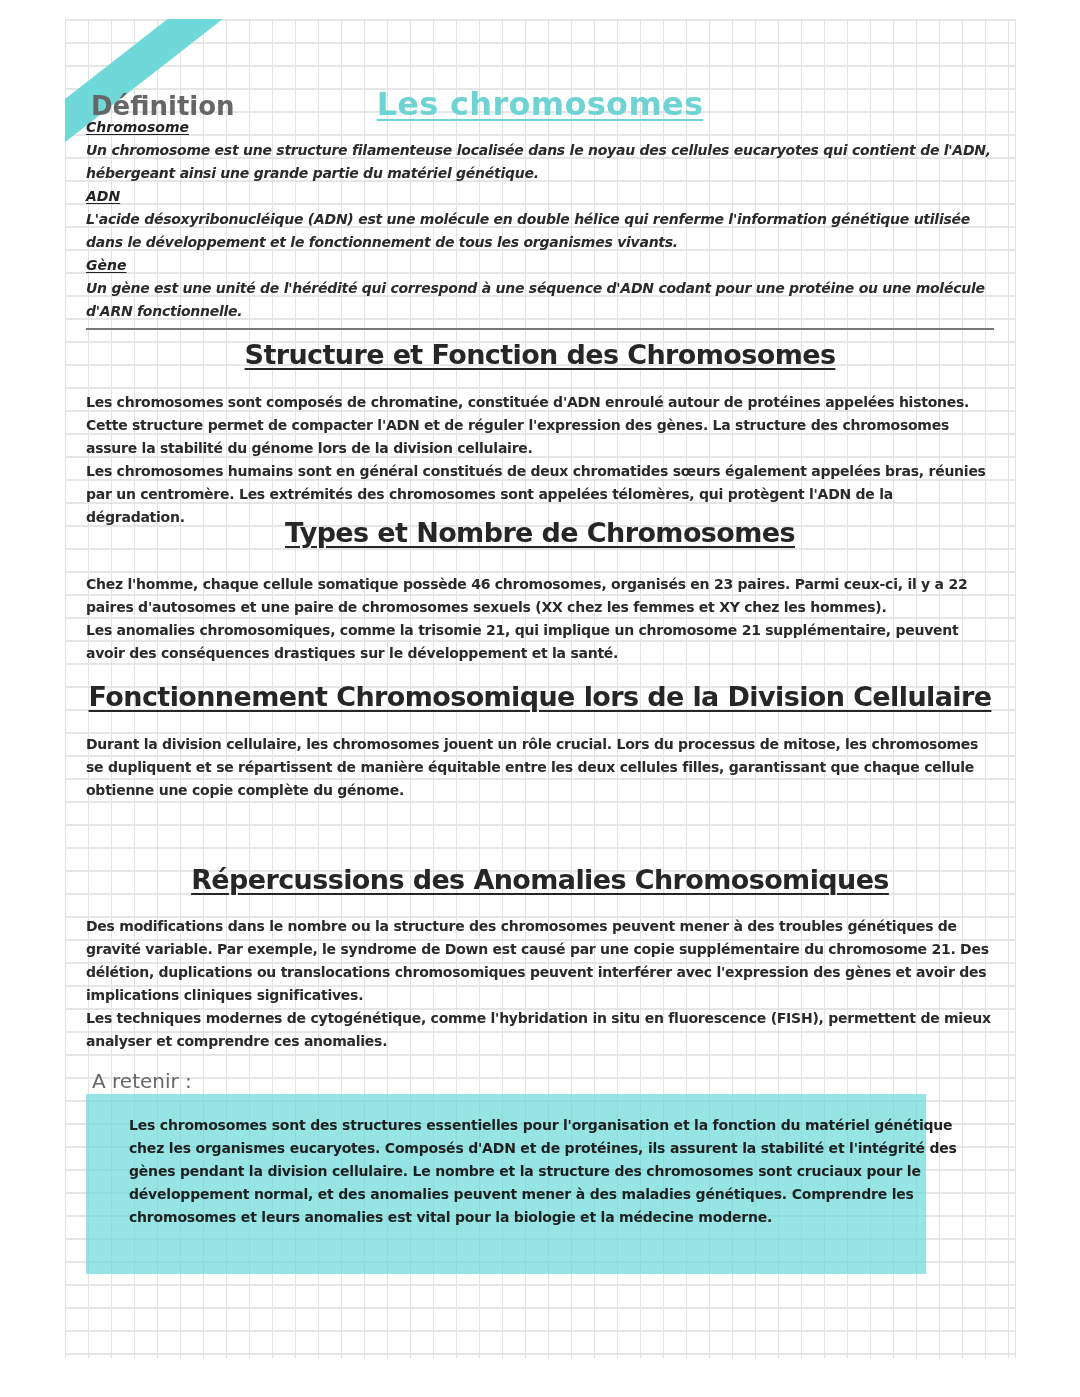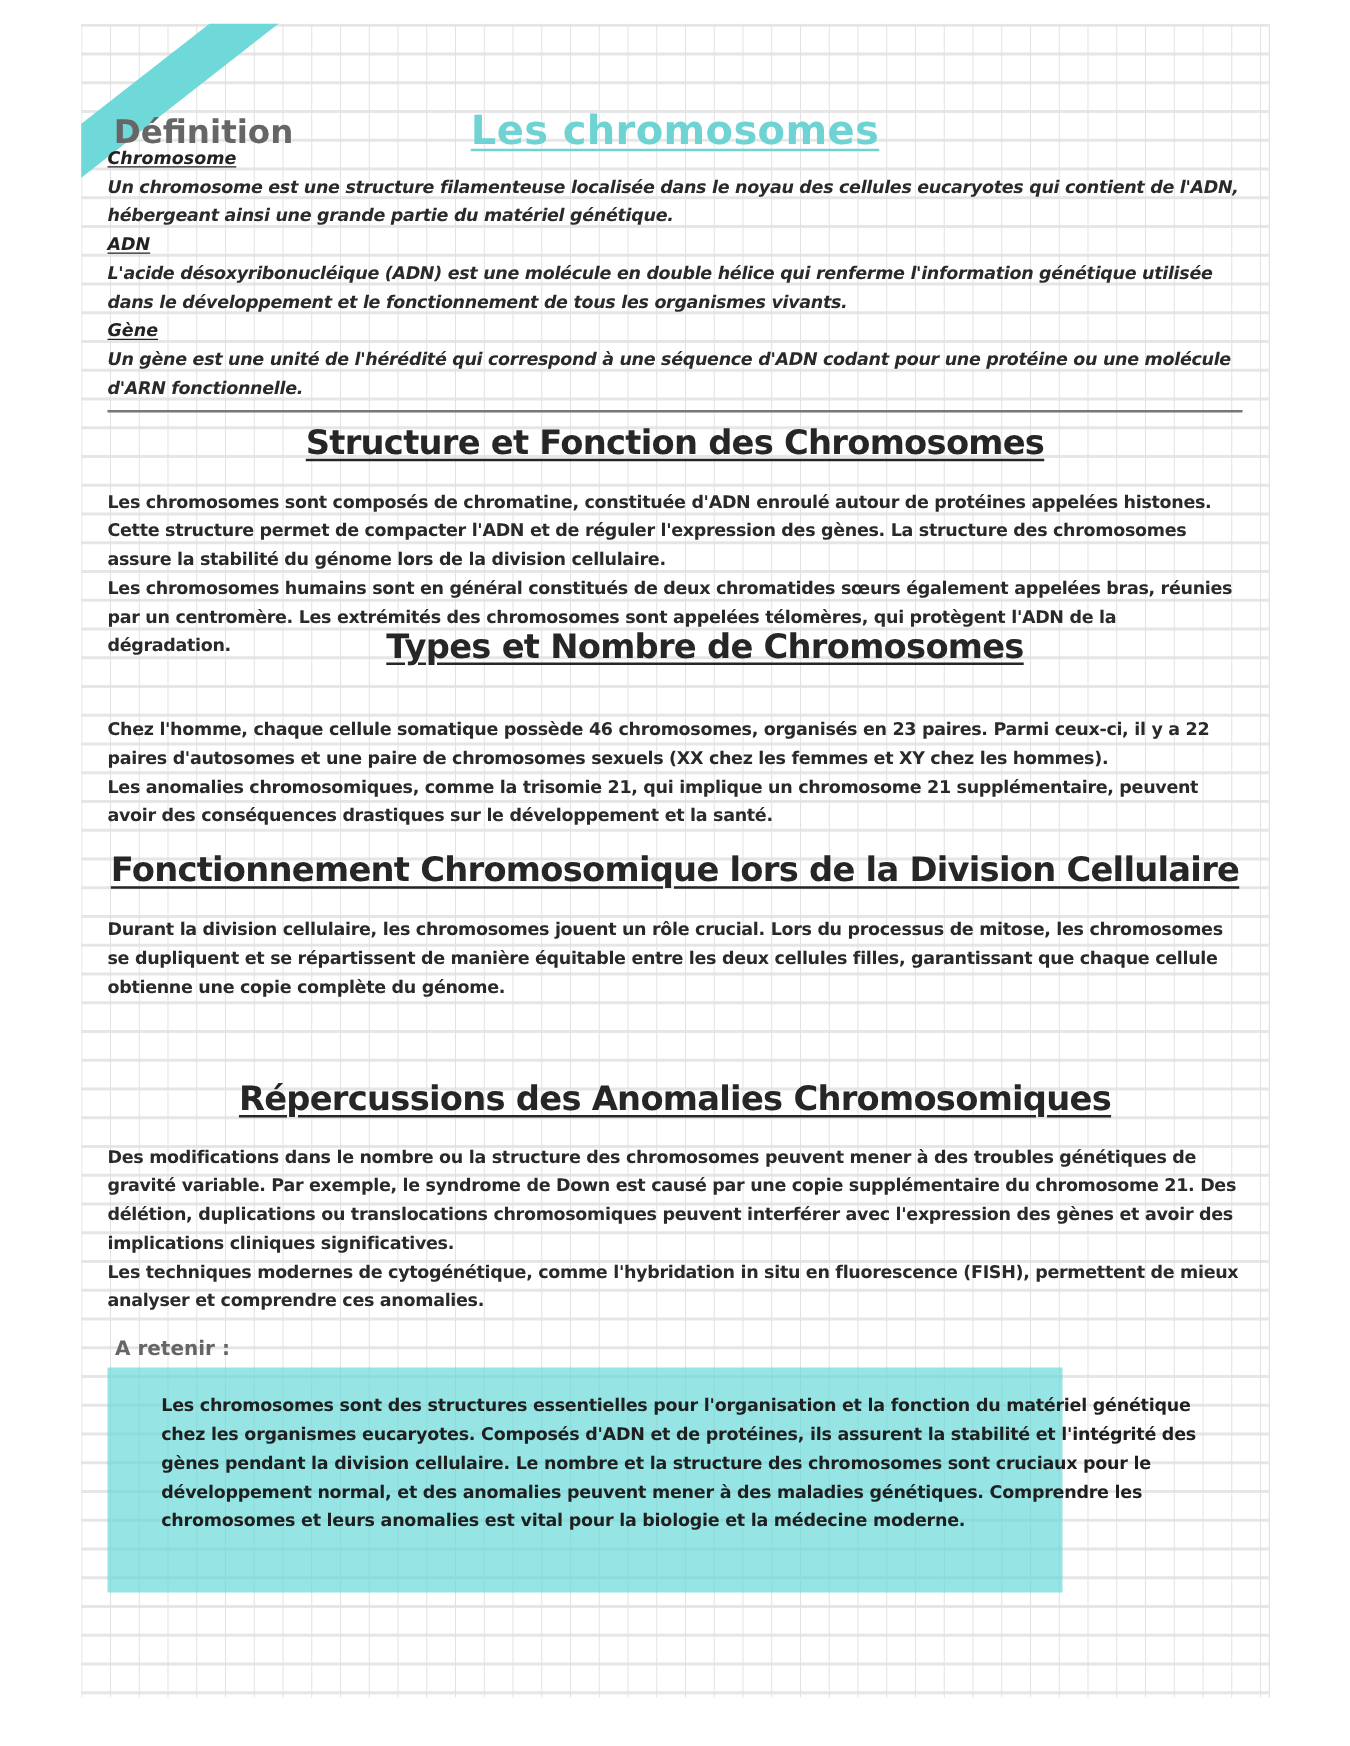--- a/index.html
+++ b/index.html
@@ -96,29 +96,29 @@
       font-weight: bold;
       color: #262626;
       text-decoration: underline;
       text-decoration-thickness: 2px;
       text-underline-offset: 4px;
       letter-spacing: -0.6px;
     }
     .retenir {
       left: 27px;
       top: 1050px;
-      font-size: 16px;
-      font-weight: bold;
+      font-size: 20px;
+      font-weight: normal;
       color: #666666;
       text-align: right;
     }
     .callout {
       left: 21px;
       top: 1075px;
-      width: 764px;
+      width: 840px;
       height: 180px;
       background: rgba(100, 215, 215, 0.68);
     }
     .callout-text {
       position: absolute;
       left: 43px;
       top: 20px;
       width: 845px;
       font-size: 14px;
       font-weight: bold;
@@ -154,21 +154,21 @@
   </div>
 
   <div class="abs rule"></div>
 
   <div class="abs h2" style="top:320px;">Structure et Fonction des Chromosomes</div>
   <div class="abs block" style="top:372px;">
     <div class="para">Les chromosomes sont composés de chromatine, constituée d'ADN enroulé autour de protéines appelées histones. Cette structure permet de compacter l'ADN et de réguler l'expression des gènes. La structure des chromosomes assure la stabilité du génome lors de la division cellulaire.</div>
     <div class="para">Les chromosomes humains sont en général constitués de deux chromatides sœurs également appelées bras, réunies par un centromère. Les extrémités des chromosomes sont appelées télomères, qui protègent l'ADN de la dégradation.</div>
   </div>
 
-  <div class="abs h2" style="top:483px;padding-left:24px;">Types et Nombre de Chromosomes</div>
+  <div class="abs h2" style="top:498px;">Types et Nombre de Chromosomes</div>
   <div class="abs block" style="top:554px;">
     <div class="para">Chez l'homme, chaque cellule somatique possède 46 chromosomes, organisés en 23 paires. Parmi ceux-ci, il y a 22 paires d'autosomes et une paire de chromosomes sexuels (XX chez les femmes et XY chez les hommes).</div>
     <div class="para">Les anomalies chromosomiques, comme la trisomie 21, qui implique un chromosome 21 supplémentaire, peuvent avoir des conséquences drastiques sur le développement et la santé.</div>
   </div>
 
   <div class="abs h2" style="top:662px;">Fonctionnement Chromosomique lors de la Division Cellulaire</div>
   <div class="abs block" style="top:714px;">
     <div class="para">Durant la division cellulaire, les chromosomes jouent un rôle crucial. Lors du processus de mitose, les chromosomes se dupliquent et se répartissent de manière équitable entre les deux cellules filles, garantissant que chaque cellule obtienne une copie complète du génome.</div>
   </div>
 

